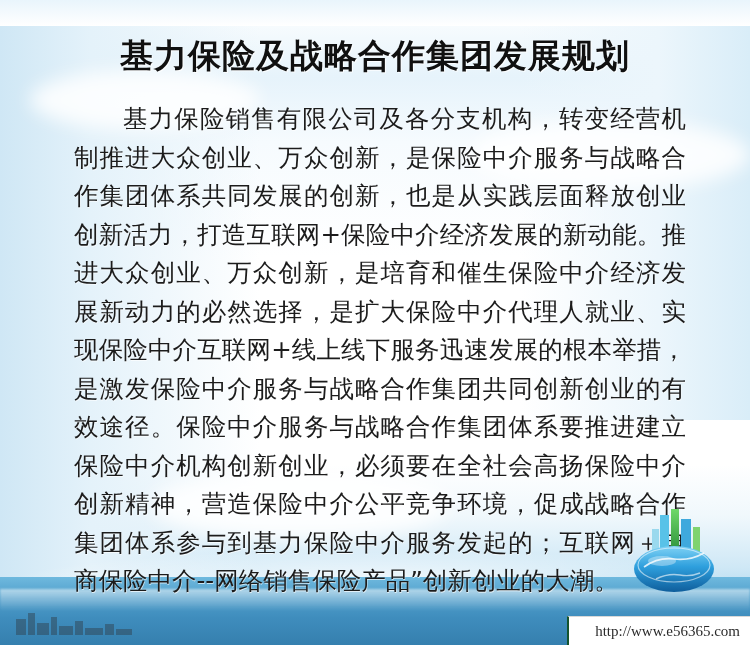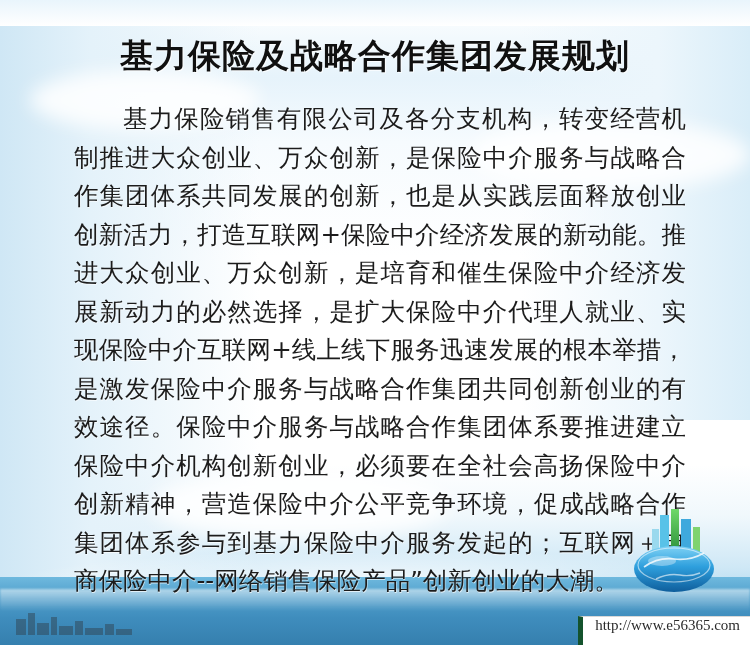--- a/index.html
+++ b/index.html
@@ -129,26 +129,26 @@
     width: 96px;
     height: 86px;
   }
 
   
   .url-bar {
     position: absolute;
     right: 0;
     bottom: 0;
     height: 28px;
-    padding: 0 10px 0 12px;
+    padding: 0 10px 0 26px;
     display: flex;
-    align-items: flex-start;
+    align-items: center;
     background: #ffffff;
     border-top: 1px solid #d8d8d8;
-    border-left: 5px solid #14532d;
+    border-left: 2px solid #14532d;
   }
   .url-text {
     font-family: "Liberation Serif", serif;
     font-size: 15px;
     color: #2b2b2b;
     white-space: nowrap;
   }
 </style>
 </head>
 <body>

